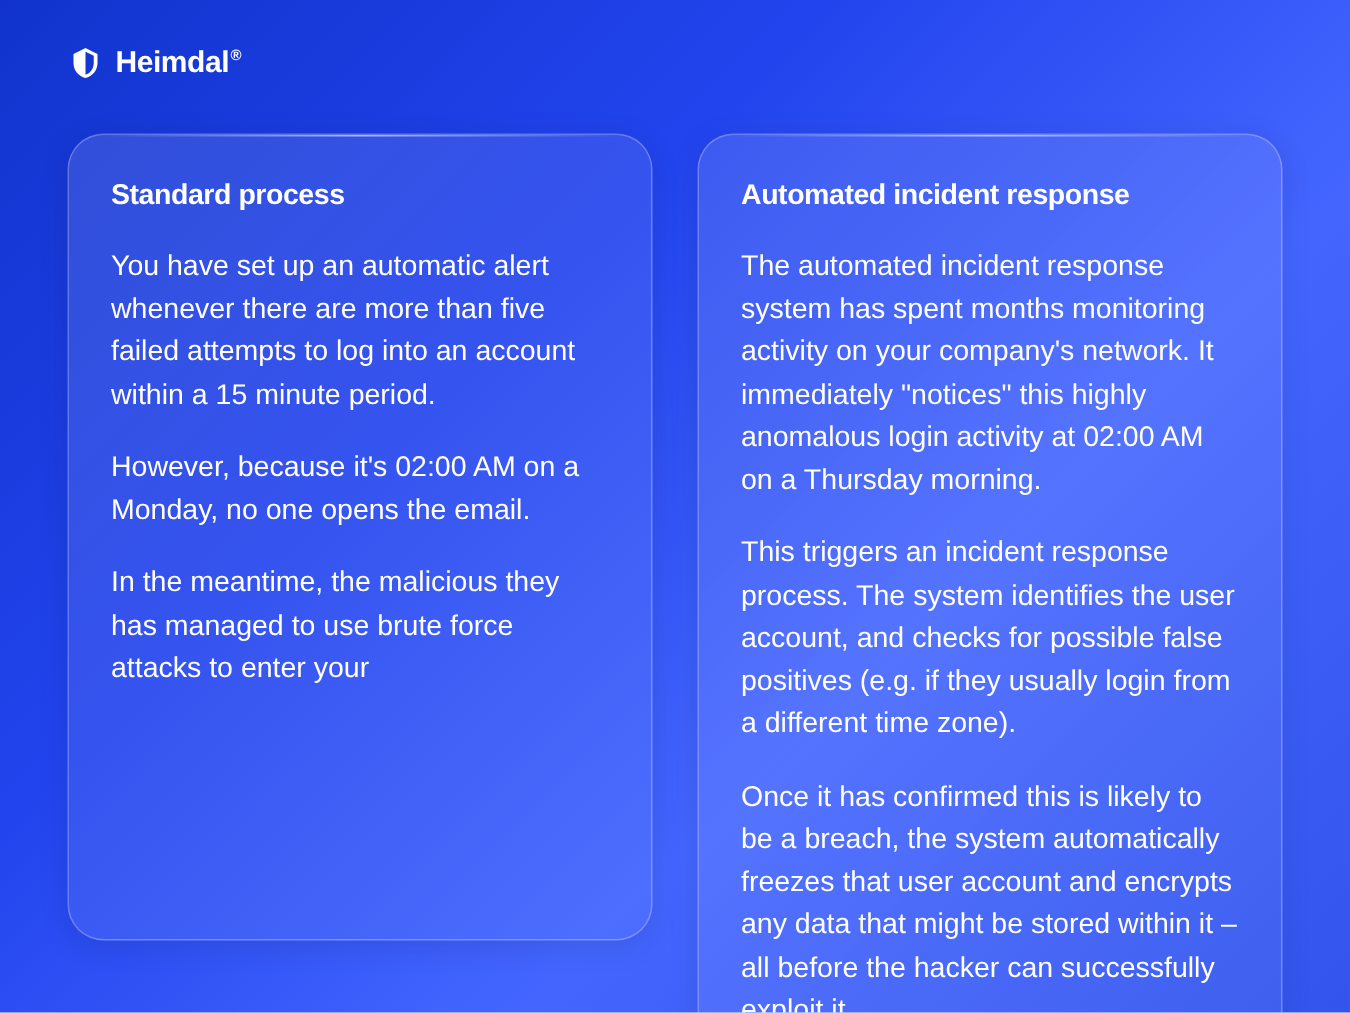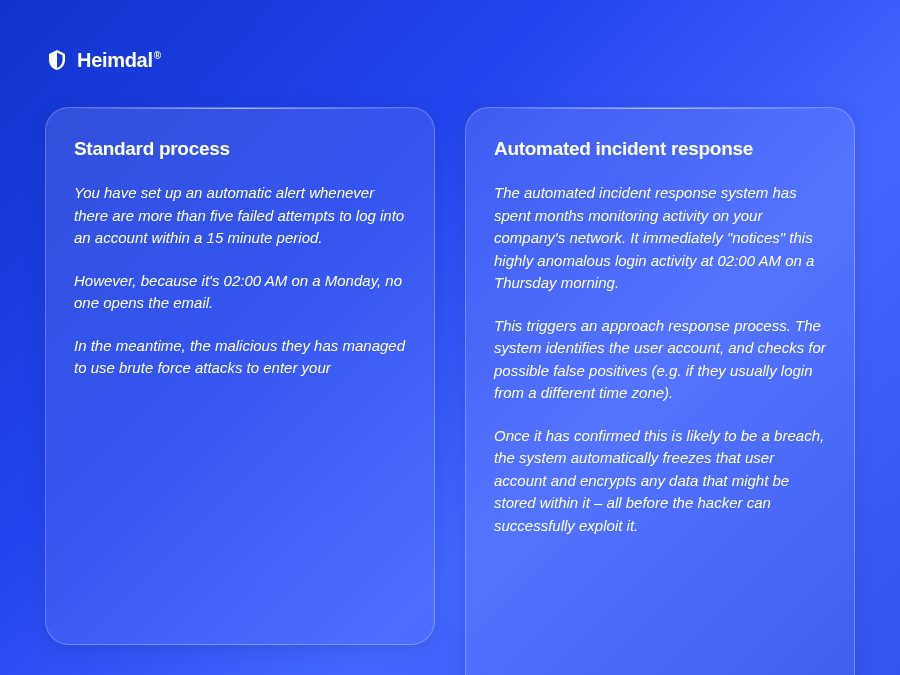--- a/index.html
+++ b/index.html
@@ -13,21 +13,21 @@
       height: 675px;
       background: linear-gradient(135deg, #1133cc 0%, #2244ee 35%, #4466ff 65%, #3355ee 100%);
       font-family: -apple-system, BlinkMacSystemFont, 'Segoe UI', Arial, sans-serif;
       overflow: hidden;
       position: relative;
     }
     
     .logo-container {
       display: flex;
       align-items: center;
-      padding: 48px 0 0 45px;
+      padding: 30px 0 0 45px;
       gap: 8px;
       text-align: right;
     }
     
     .logo-icon {
       width: 24px;
       height: 24px;
     }
     
     .logo-text {
@@ -81,24 +81,23 @@
     .card-title {
       color: #ffffff;
       font-size: 19px;
       font-weight: 700;
       margin-bottom: 22px;
       letter-spacing: -0.3px;
     }
     
     .card-text {
       color: #ffffff;
-      font-size: 15px;
+      font-size: 19px;
       line-height: 1.5;
       font-weight: 400;
-      font-style: italic;
     }
     
     .card-text p {
       margin-bottom: 20px;
     }
     
     .card-text p:last-child {
       margin-bottom: 0;
     }
   </style>
@@ -124,18 +123,18 @@
       <p>You have set up an automatic alert whenever there are more than five failed attempts to log into an account within a 15 minute period.</p>
       <p>However, because it's 02:00 AM on a Monday, no one opens the email.</p>
       <p>In the meantime, the malicious they has managed to use brute force attacks to enter your</p>
     </div>
   </div>
 
   <div class="card card-right">
     <h2 class="card-title">Automated incident response</h2>
     <div class="card-text">
       <p>The automated incident response system has spent months monitoring activity on your company's network. It immediately "notices" this highly anomalous login activity at 02:00 AM on a Thursday morning.</p>
-      <p>This triggers an approach response process. The system identifies the user account, and checks for possible false positives (e.g. if they usually login from a different time zone).</p>
+      <p>This triggers an incident response process. The system identifies the user account, and checks for possible false positives (e.g. if they usually login from a different time zone).</p>
       <p>Once it has confirmed this is likely to be a breach, the system automatically freezes that user account and encrypts any data that might be stored within it – all before the hacker can successfully exploit it.</p>
     </div>
   </div>
 
 </div>
 
 </body></html>

